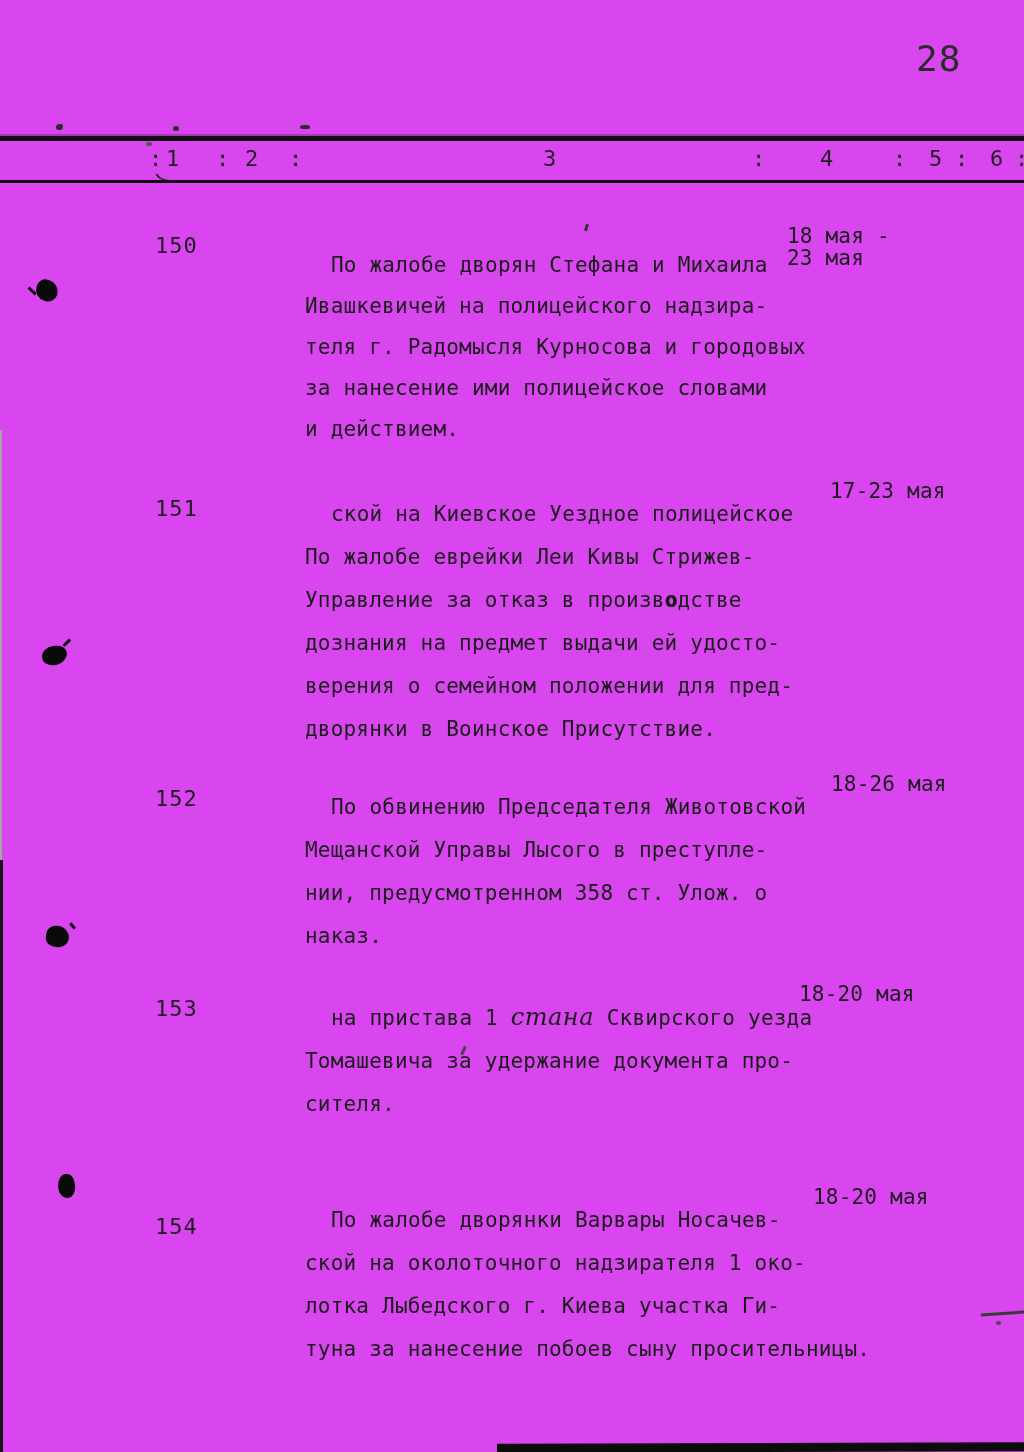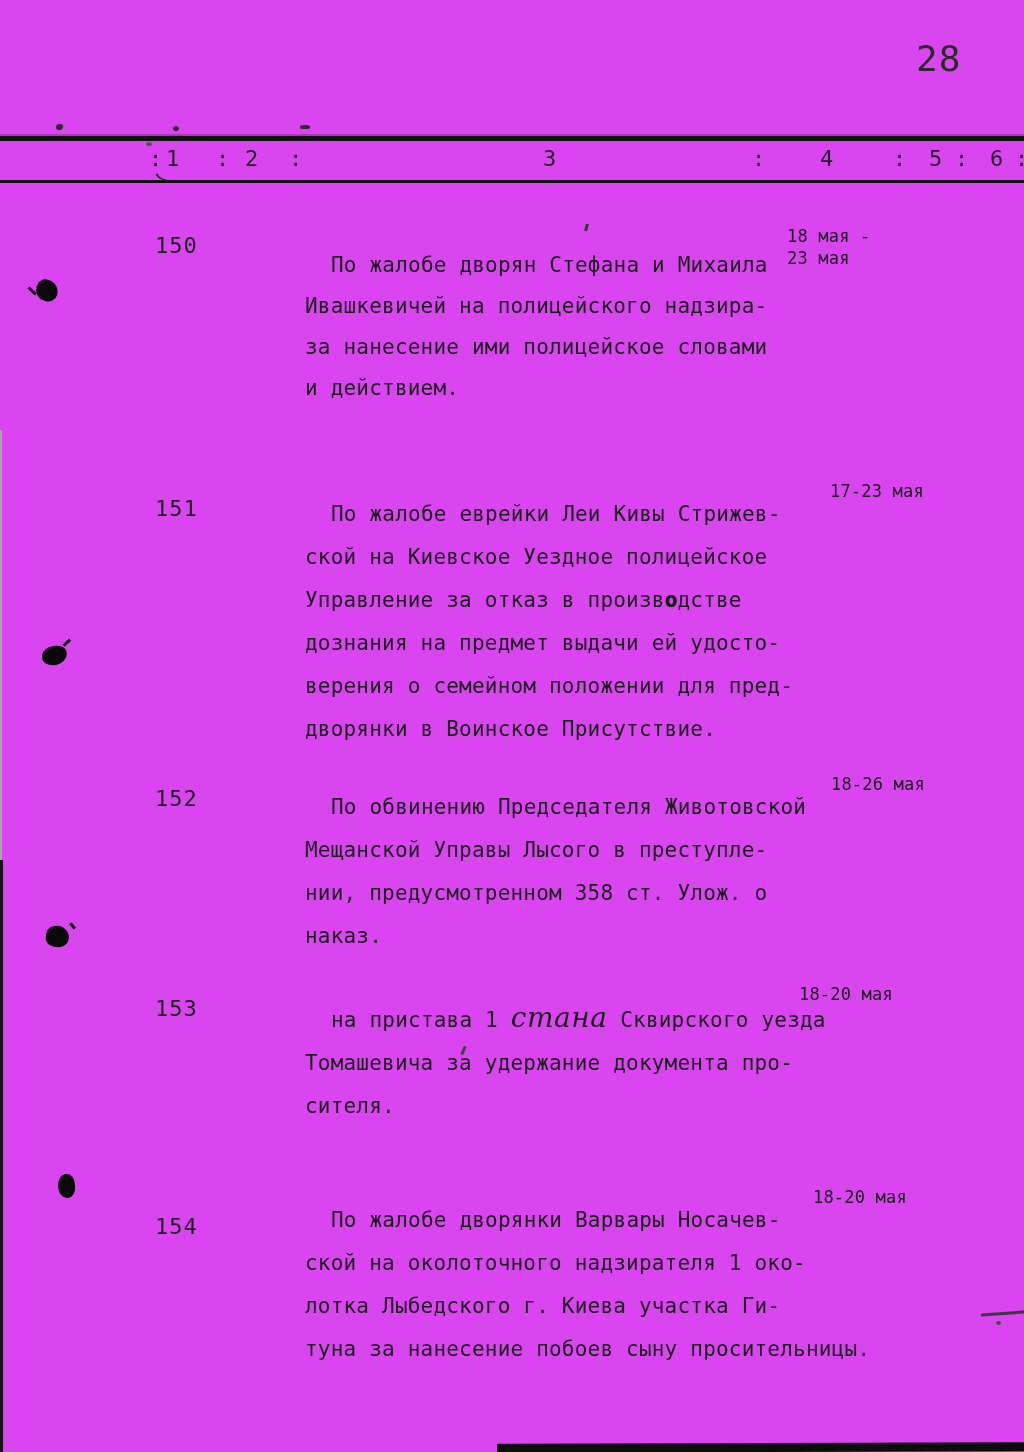--- a/index.html
+++ b/index.html
@@ -44,25 +44,25 @@
   .entry-text{
     position:absolute;left:305px;top:0;
     font-size:21px;letter-spacing:.2px;line-height:43px;
     white-space:nowrap;color:#1b1b1b;
   }
   .entry-0 .entry-text{line-height:41px;}
   .line{height:inherit;}
   .line:first-child{text-indent:26px;margin-top:20px;}
   .seg.hand{
     font-family:"DejaVu Serif","Liberation Serif",serif;
-    font-style:italic;font-size:28px;letter-spacing:.5px;
+    font-style:italic;font-size:24px;letter-spacing:.5px;
   }
   .seg.bold{font-weight:bold;text-shadow:.6px 0 currentColor;}
   .entry-date{
-    position:absolute;font-size:17px;letter-spacing:.2px;
+    position:absolute;font-size:21px;letter-spacing:.2px;
     line-height:22px;white-space:nowrap;color:#1b1b1b;
   }
   .entry-0 .entry-date{left:787px;top:0;}
   .entry-1 .entry-date{left:806px;top:7px;margin-left:24px;}
   .entry-2 .entry-date{left:831px;top:7px;}
   .entry-3 .entry-date{left:799px;top:7px;}
   .entry-4 .entry-date{left:813px;top:7px;}
   
   .blot{position:absolute;background:#0a0a0a;}
   .blot-1{left:36px;top:280px;width:22px;height:21px;border-radius:45% 65% 50% 58%;transform:rotate(18deg);}
@@ -116,33 +116,34 @@
     </div>
   <div class="rule rule-bottom"></div>
   <div class="tick-under-1"></div>
 
   <div id="entries">
       <div class="entry entry-0">
         <div class="entry-number">150</div>
         <div class="entry-text">
           <div class="line"><span class="seg">По жалобе дворян Стефана и Михаила</span></div>
           <div class="line"><span class="seg">Ивашкевичей на полицейского надзира-</span></div>
+          <div class="line"><span class="seg">теля г. Радомысля Курносова и городовых</span></div>
           <div class="line"><span class="seg">за нанесение ими полицейское словами</span></div>
           <div class="line"><span class="seg">и действием.</span></div>
         </div>
         <div class="entry-date">
           <div class="date-line">18 мая -</div>
           <div class="date-line">23 мая</div>
         </div>
       </div>
       <div class="entry entry-1">
         <div class="entry-number">151</div>
         <div class="entry-text">
+          <div class="line"><span class="seg">ской на Киевское Уездное полицейское</span></div>
           <div class="line"><span class="seg">По жалобе еврейки Леи Кивы Стрижев-</span></div>
-          <div class="line"><span class="seg">ской на Киевское Уездное полицейское</span></div>
           <div class="line"><span class="seg">Управление за отказ в произв</span><span class="seg bold">о</span><span class="seg">дстве</span></div>
           <div class="line"><span class="seg">дознания на предмет выдачи ей удосто-</span></div>
           <div class="line"><span class="seg">верения о семейном положении для пред-</span></div>
           <div class="line"><span class="seg">дворянки в Воинское Присутствие.</span></div>
         </div>
         <div class="entry-date">
           <div class="date-line">17-23 мая</div>
         </div>
       </div>
       <div class="entry entry-2">

